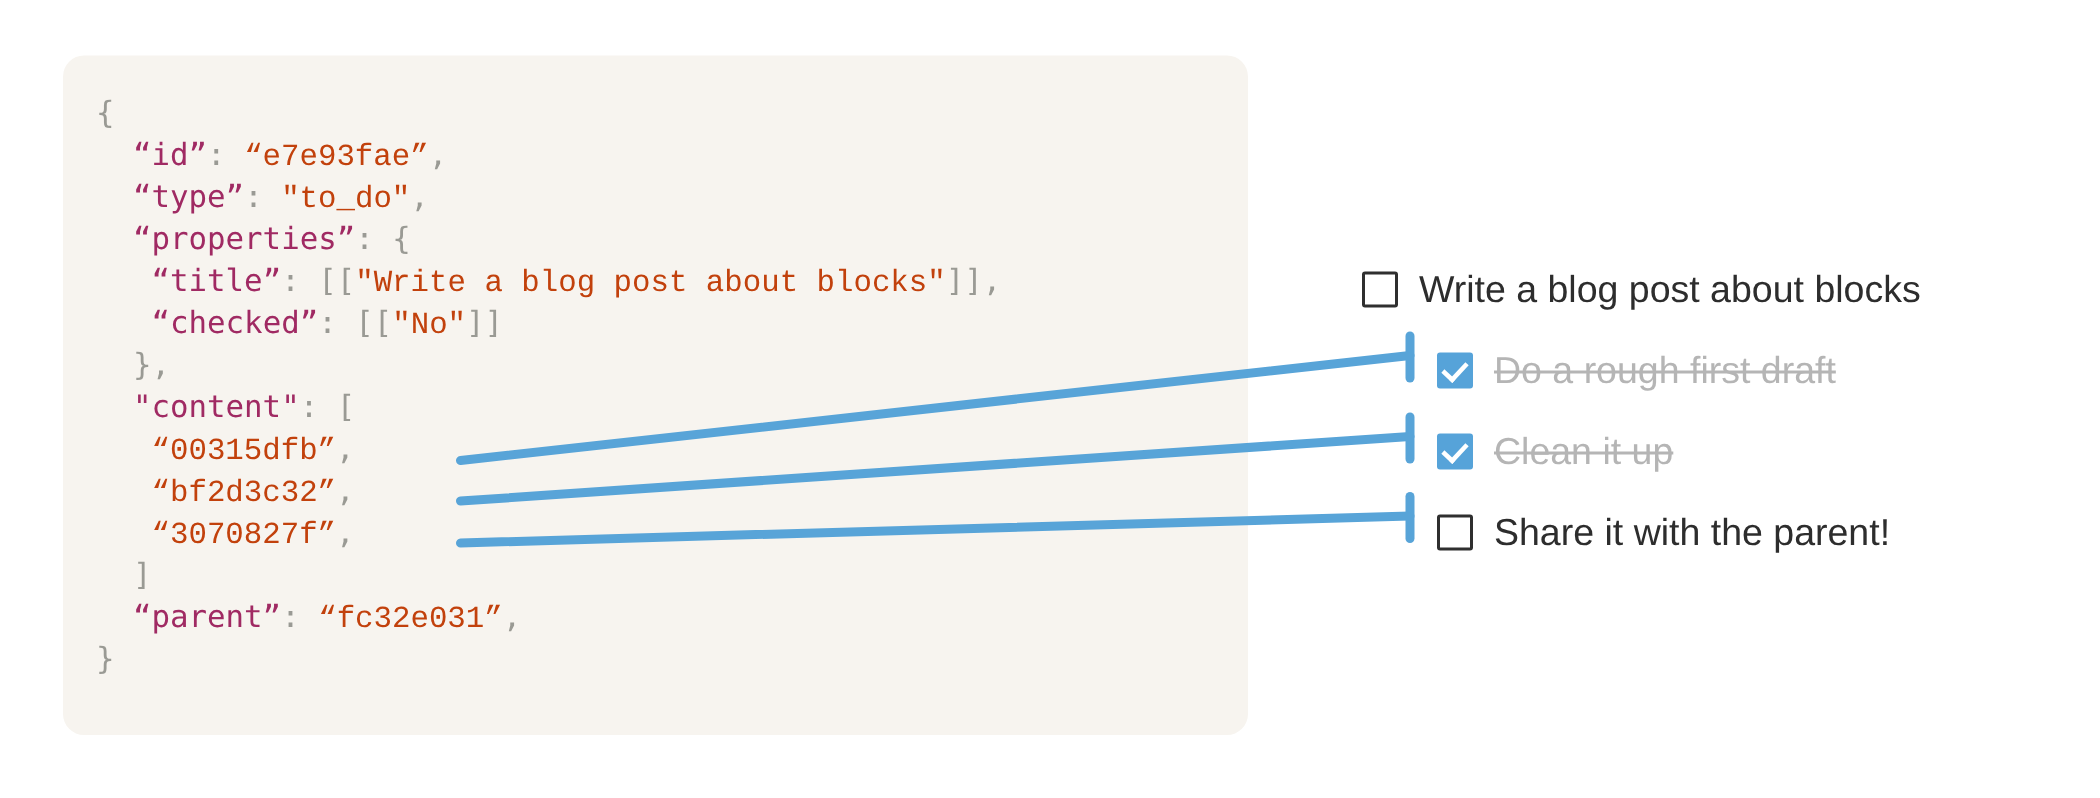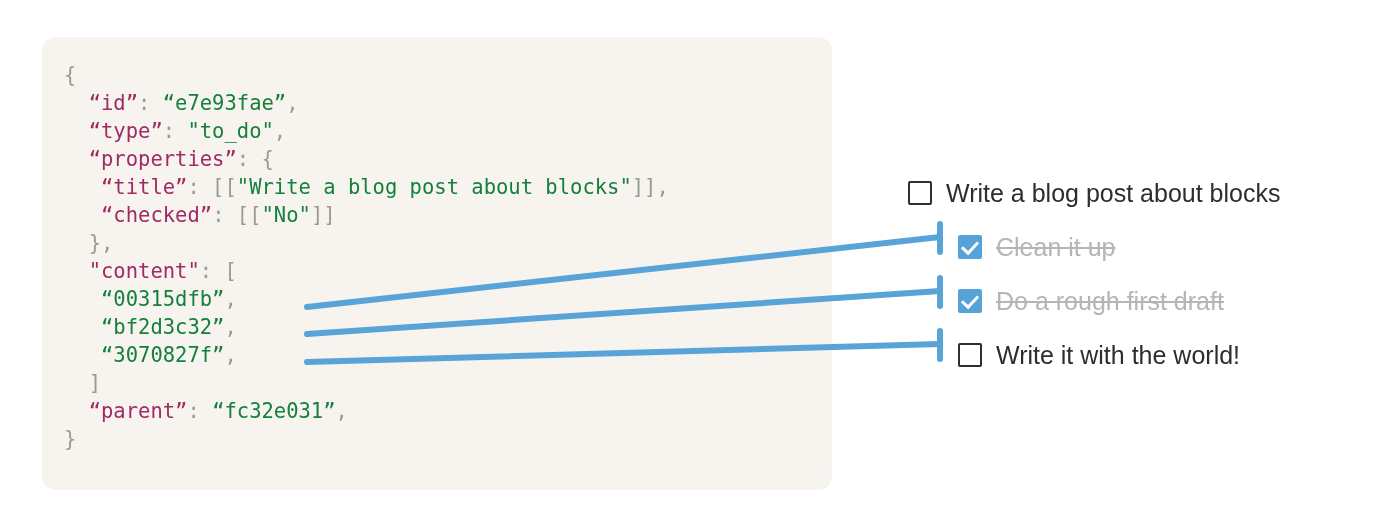--- a/index.html
+++ b/index.html
@@ -35,21 +35,21 @@
     line-height: 28px;
     white-space: pre;
     color: #8a8a8a;
   }
   .code-line {
     white-space: pre;
     height: 28px;
   }
   .tok-punct { color: #9a9a94; }
   .tok-key   { color: #a02a63; text-align: center; }
-  .tok-str   { color: #15803d; }
+  .tok-str   { color: #c2410c; font-family: Liberation Mono, monospace; }
 
   
   #connectors {
     position: absolute;
     left: 0;
     top: 0;
     width: 1400px;
     height: 532px;
     pointer-events: none;
   }
@@ -124,25 +124,25 @@
       <line x1="940" y1="331" x2="940" y2="359" stroke="#58a4d8" stroke-width="6" stroke-linecap="round"></line>
     </svg>
 
   <div id="checklist">
       <div class="todo-row">
         <div class="checkbox"></div>
         <div class="todo-label">Write a blog post about blocks</div>
       </div>
       <div class="todo-row indented">
         <div class="checkbox checked"></div>
+        <div class="todo-label done">Do a rough first draft</div>
+      </div>
+      <div class="todo-row indented">
+        <div class="checkbox checked"></div>
         <div class="todo-label done">Clean it up</div>
       </div>
       <div class="todo-row indented">
-        <div class="checkbox checked"></div>
-        <div class="todo-label done">Do a rough first draft</div>
-      </div>
-      <div class="todo-row indented">
         <div class="checkbox"></div>
-        <div class="todo-label">Write it with the world!</div>
+        <div class="todo-label">Share it with the parent!</div>
       </div>
     </div>
 
 </div>
 
 </body></html>

